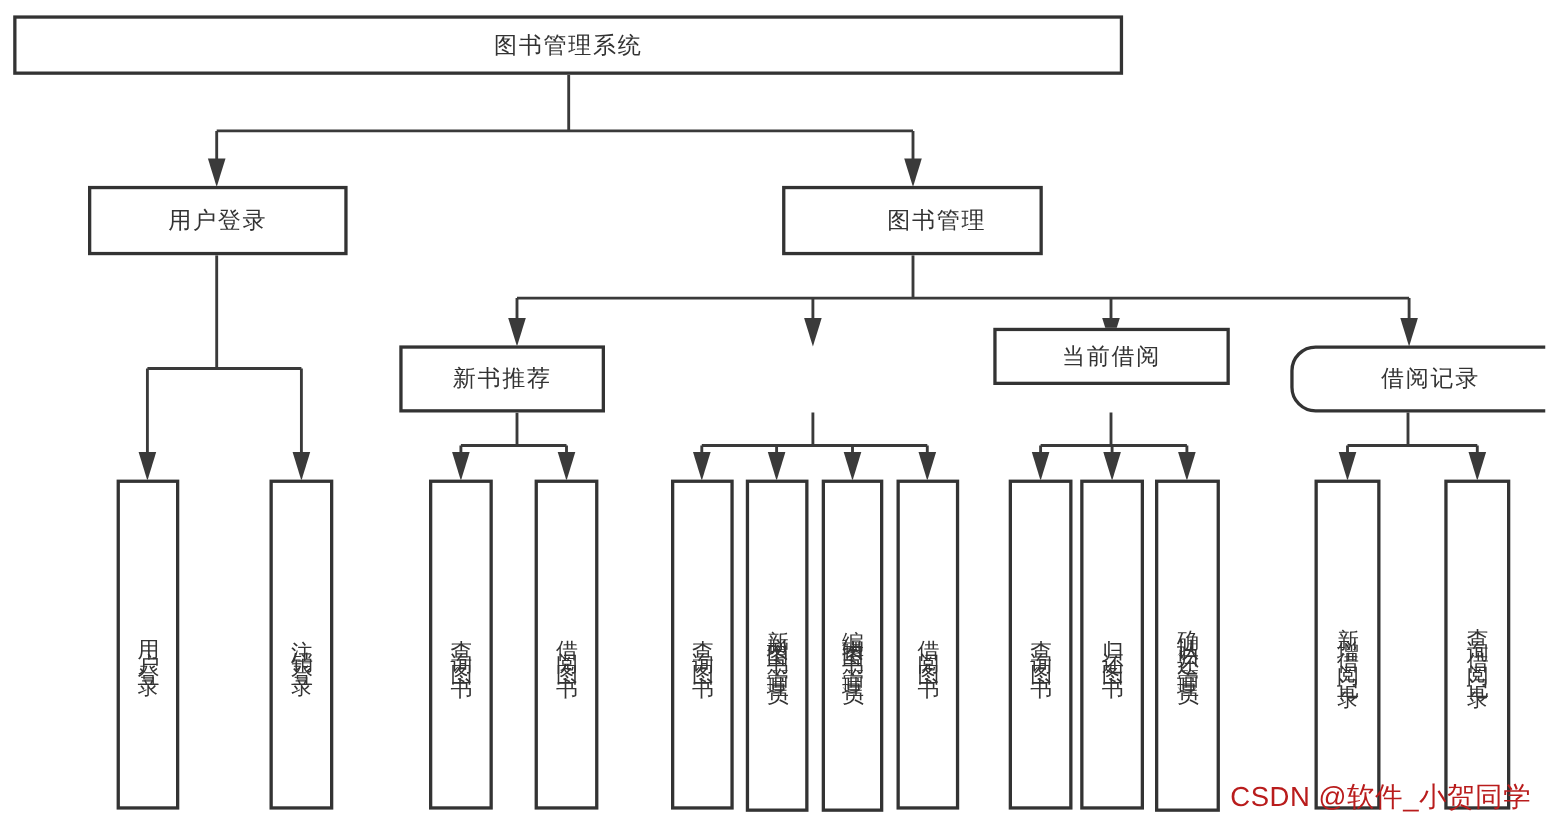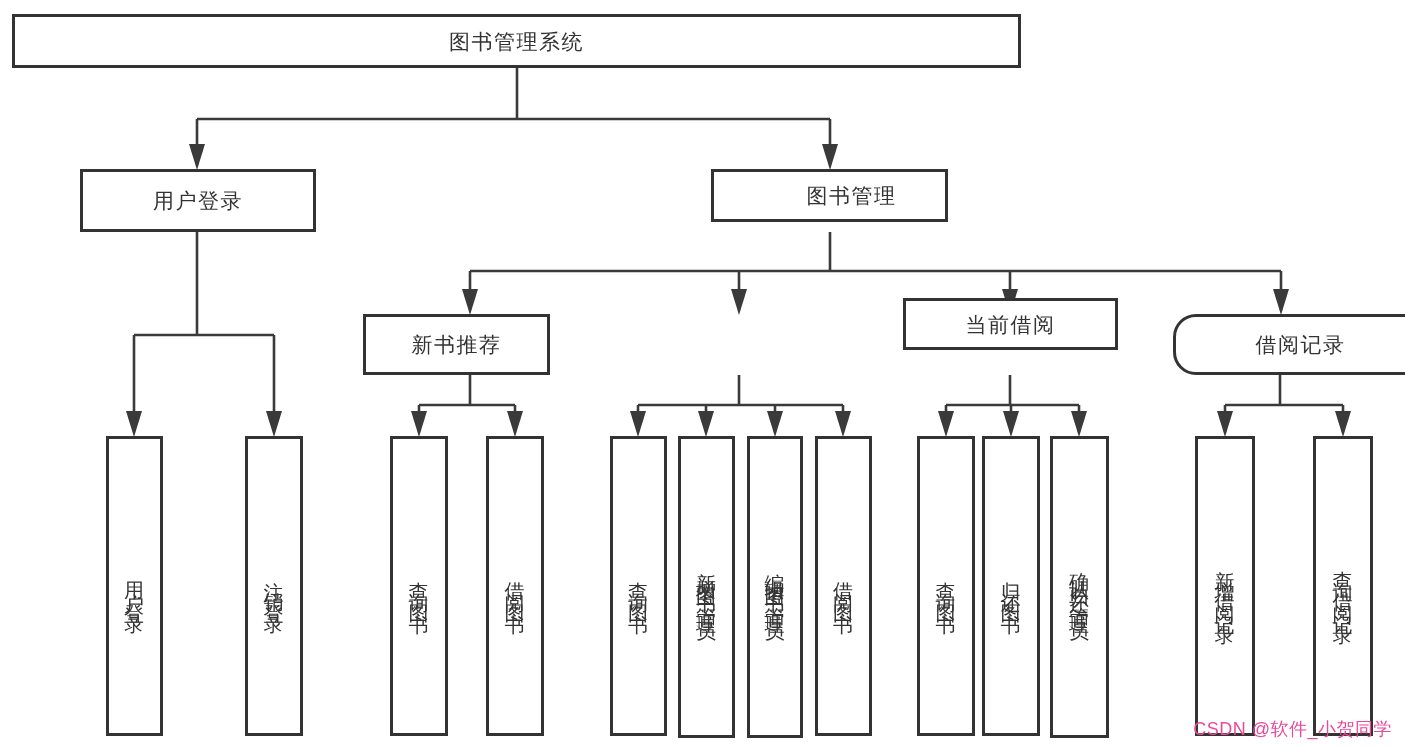--- a/index.html
+++ b/index.html
@@ -46,23 +46,23 @@
     padding-top: 4px;
   }
   .leaf.tight {
     letter-spacing: 7px;
     padding-top: 2px;
   }
   #watermark {
     position: absolute;
     right: 13px;
     bottom: 6px;
-    font-size: 18px;
+    font-size: 25px;
     letter-spacing: 0.5px;
-    color: #ec4899;
+    color: #b91c1c;
     z-index: 5;
     white-space: nowrap;
     margin-left: 42px;
   }
 </style>
 </head>
 <body>
 
 <div id="canvas">
 
@@ -99,21 +99,21 @@
       <polygon points="1071,411 1087,411 1079,437"></polygon>
 
       <polygon points="1217,411 1233,411 1225,437"></polygon>
       <polygon points="1335,411 1351,411 1343,437"></polygon>
     </g>
   </svg>
 
   <div class="node hnode" style="left:12px; top:14px; width:1009px; height:54px;">图书管理系统</div>
 
   <div class="node hnode" style="left:80px; top:169px; width:236px; height:63px;">用户登录</div>
-  <div class="node hnode" style="left:711px; top:169px; width:237px; height:53px;padding-left:44px;">图书管理</div>
+  <div class="node hnode" style="left:711px; top:169px; width:237px; height:63px;padding-left:44px;">图书管理</div>
 
   <div class="node hnode" style="left:363px; top:314px; width:187px; height:61px;">新书推荐</div>
   <div class="node hnode" style="left:903px; top:298px; width:215px; height:52px;">当前借阅</div>
   <div class="node hnode" style="left:1173px; top:314px; width:255px; height:61px;border-radius:23px;">借阅记录</div>
 
   <div class="node leaf" style="left:106px; top:436px; width:57px; height:300px;">用户登录</div>
   <div class="node leaf" style="left:245px; top:436px; width:58px; height:300px;">注销登录</div>
 
   <div class="node leaf" style="left:390px; top:436px; width:58px; height:300px;">查询图书</div>
   <div class="node leaf" style="left:486px; top:436px; width:58px; height:300px;">借阅图书</div>

